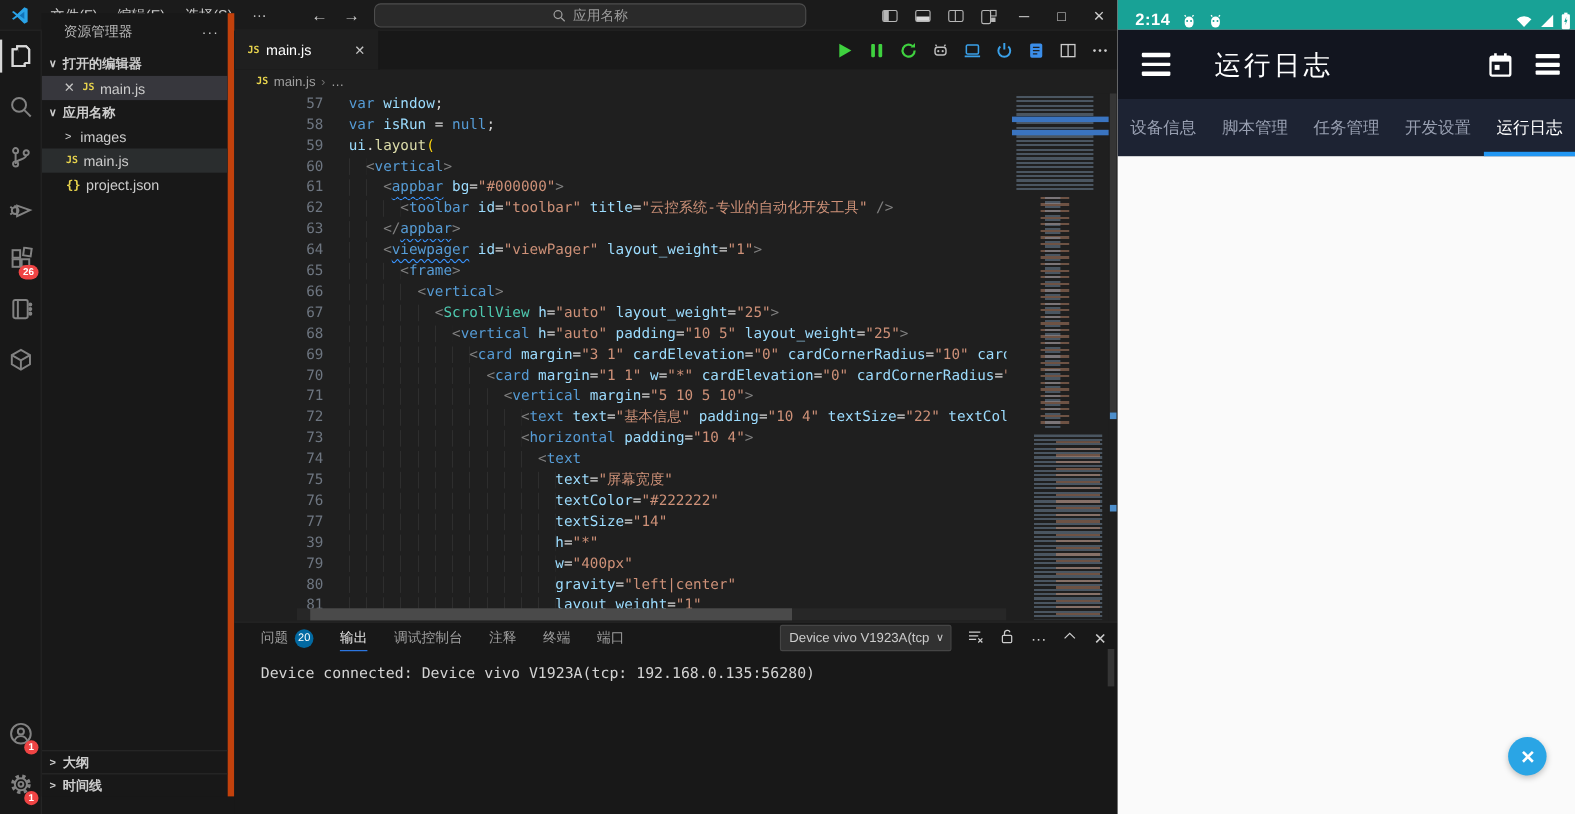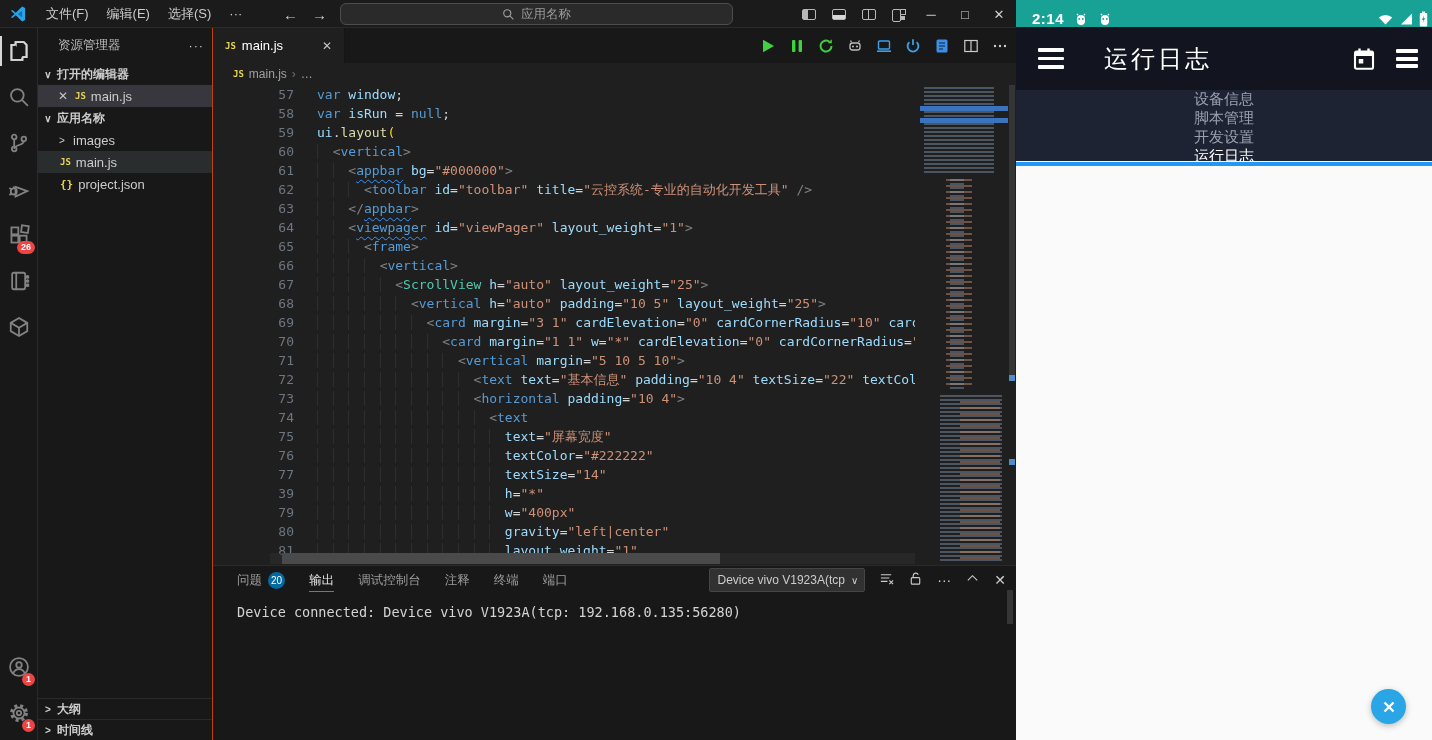--- a/index.html
+++ b/index.html
@@ -38,21 +38,21 @@
   .activitybar { position:absolute; left:0; top:28px; width:38px; height:712px; background:#181818; border-right:1px solid #2a2a2a; }
   .act-ic { width:38px; height:46px; display:flex; align-items:center; justify-content:center; position:relative; }
   .act-ic svg { width:22px; height:22px; stroke:#828282; fill:none; stroke-width:1.3; }
   .act-ic.active svg { stroke:#d7d7d7; }
   .act-ic.active::before { content:""; position:absolute; left:0; top:8px; bottom:8px; width:2px; background:#d7d7d7; }
   .badge { position:absolute; right:3px; bottom:4px; background:#ef4444; color:#fff; font-size:9px; font-weight:bold;
     border-radius:9px; padding:1px 4px; line-height:11px; }
   .act-bottom { position:absolute; bottom:4px; left:0; width:38px; }
 
   
-  .sidebar { position:absolute; left:38px; top:28px; width:175px; height:712px; background:#181818; border-right:1px solid #c2410c; overflow:hidden; }
+  .sidebar { position:absolute; left:38px; top:12px; width:175px; height:712px; background:#181818; border-right:6px solid #c2410c; overflow:hidden; }
   .sb-header { height:35px; display:flex; align-items:center; padding:0 8px 0 20px; font-size:12.5px; color:#bbbbbb; }
   .sb-header .dots { margin-left:auto; letter-spacing:1px; color:#cccccc; }
   .sb-section { height:22px; display:flex; align-items:center; font-size:12px; font-weight:bold; color:#cccccc; padding-left:4px; gap:3px; }
   .sb-row { height:22px; display:flex; align-items:center; font-size:13px; color:#cccccc; gap:5px; }
   .sb-row.sel1 { background:#37373d; }
   .sb-row.sel2 { background:#2a2d2e; }
   .chev { font-size:10px; color:#cccccc; width:12px; text-align:center; display:inline-block; }
   .js-badge { color:#e8d44d; font-size:9px; font-weight:bold; font-family:"DejaVu Sans Mono",monospace; }
   .brace-badge { color:#e8d44d; font-size:11px; font-weight:bold; font-family:"DejaVu Sans Mono",monospace; }
   .close-x { color:#c5c5c5; font-size:12px; width:14px; text-align:center; }
@@ -121,21 +121,21 @@
   .p-status { height:27px; display:flex; align-items:center; color:#fff; padding:0 4px 0 16px; gap:10px; }
   .p-time { font-size:15px; font-weight:bold; letter-spacing:.5px; }
   .p-status-right { margin-left:auto; display:flex; align-items:center; gap:5px; }
   .p-appbar { height:63px; display:flex; align-items:center; padding:0 14px 0 22px; }
   .hamburger { width:26px; display:flex; flex-direction:column; gap:5px; }
   .hamburger span { height:3.5px; background:#fff; border-radius:1px; }
   .p-title { color:#fff; font-size:24px; letter-spacing:3px; margin-left:40px; }
   .p-appbar-right { margin-left:auto; display:flex; align-items:center; gap:20px; }
   .listicon { width:22px; display:flex; flex-direction:column; gap:3.5px; }
   .listicon span { height:4px; background:#fff; border-radius:1px; }
-  .p-tabs { height:71px; display:flex;flex-direction:column; }
+  .p-tabs { height:52px; display:flex; }
   .p-tab { flex:1; display:flex; align-items:center; justify-content:center; font-size:15px; color:#99a0b2; position:relative; }
   .p-tab.active { color:#ffffff; }
   .p-tab.active::after { content:""; position:absolute; left:0; right:0; bottom:0; height:4px; }
   .p-content { position:relative; height:594px; }
   .fab { position:absolute; left:355px; top:528px; width:35px; height:35px; border-radius:50%;
     display:flex; align-items:center; justify-content:center; box-shadow:0 2px 6px rgba(0,0,0,.25); }
   .fab svg { width:14px; height:14px; stroke:#fff; stroke-width:2.4; }
 </style>
 <style>.p-tab.active::after{background:#2297f3;}</style></head>
 <body>
@@ -505,20 +505,21 @@
           <span></span>
           <span></span>
           <span></span>
         </span>
     </span>
   </div>
 
   <div class="p-tabs" id="phone-tabs" style="background: rgb(29, 35, 51);">
       <div class="p-tab">设备信息</div>
       <div class="p-tab">脚本管理</div>
+      <div class="p-tab">任务管理</div>
       <div class="p-tab">开发设置</div>
       <div class="p-tab active">运行日志</div>
     </div>
 
   <div class="p-content">
     <div class="fab" style="background: rgb(42, 165, 229);">
       <svg viewBox="0 0 14 14">
           <path d="M2.5 2.5l9 9M11.5 2.5l-9 9"></path>
         </svg>
     </div>

